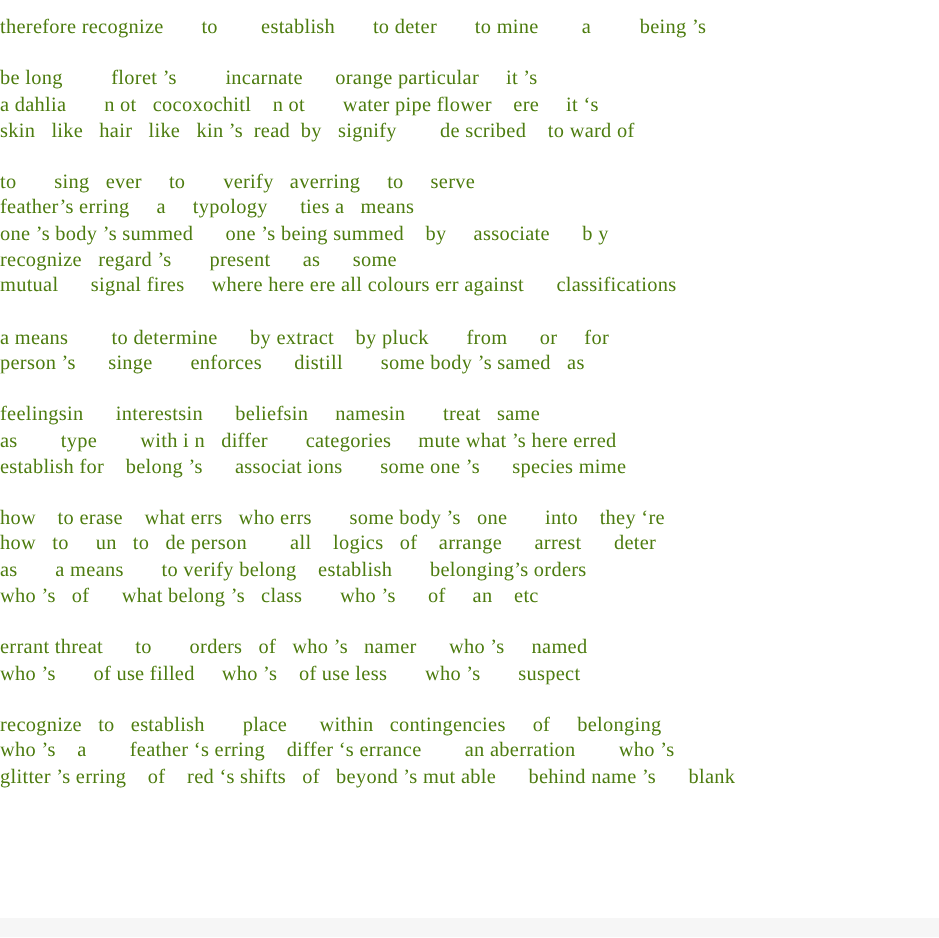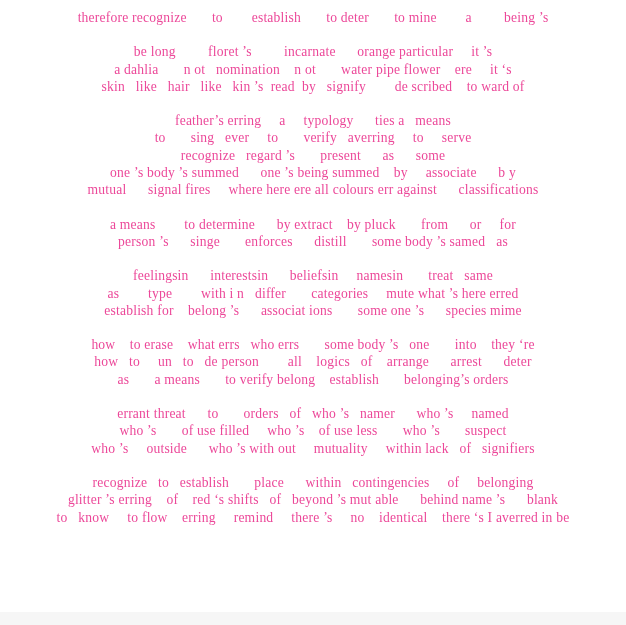--- a/index.html
+++ b/index.html
@@ -18,74 +18,74 @@
     width: 626px;
     padding-top: 9px;
     box-sizing: border-box;
     color: #1f1f1f;
   }
   .stanza {
     margin: 0 0 17px 0;
   }
   .poem-line {
     white-space: pre;
-    text-align: center;
+    text-align: left;
     font-size: 13.6px;
     line-height: 17.3px;
     letter-spacing: 0.2px;
-    color: #ec4899;
+    color: #4d7c0f;
   }
   .bottom-band {
     position: absolute;
     left: 0;
     bottom: 0;
     width: 626px;
     height: 13px;
     background: #f6f6f6;
   }
 </style>
 </head>
 <body>
 
 <main class="poem-page">
   <div>
       <div class="stanza">
         <div class="poem-line">therefore recognize       to        establish       to deter       to mine        a         being ’s</div>
       </div>
       <div class="stanza">
         <div class="poem-line">be long         floret ’s         incarnate      orange particular     it ’s</div>
-        <div class="poem-line">a dahlia       n ot   nomination    n ot       water pipe flower    ere     it ‘s</div>
+        <div class="poem-line">a dahlia       n ot   cocoxochitl    n ot       water pipe flower    ere     it ‘s</div>
         <div class="poem-line">skin   like   hair   like   kin ’s  read  by   signify        de scribed    to ward of</div>
       </div>
       <div class="stanza">
+        <div class="poem-line">to       sing   ever     to       verify   averring     to     serve</div>
         <div class="poem-line">feather’s erring     a     typology      ties a   means</div>
-        <div class="poem-line">to       sing   ever     to       verify   averring     to     serve</div>
+        <div class="poem-line">one ’s body ’s summed      one ’s being summed    by     associate      b y</div>
         <div class="poem-line">recognize   regard ’s       present      as      some</div>
-        <div class="poem-line">one ’s body ’s summed      one ’s being summed    by     associate      b y</div>
         <div class="poem-line">mutual      signal fires     where here ere all colours err against      classifications</div>
       </div>
       <div class="stanza">
         <div class="poem-line">a means        to determine      by extract    by pluck       from      or     for</div>
         <div class="poem-line">person ’s      singe       enforces      distill       some body ’s samed   as</div>
       </div>
       <div class="stanza">
         <div class="poem-line">feelingsin      interestsin      beliefsin     namesin       treat   same</div>
         <div class="poem-line">as        type        with i n   differ       categories     mute what ’s here erred</div>
         <div class="poem-line">establish for    belong ’s      associat ions       some one ’s      species mime</div>
       </div>
       <div class="stanza">
         <div class="poem-line">how    to erase    what errs   who errs       some body ’s   one       into    they ‘re</div>
         <div class="poem-line">how   to     un   to   de person        all    logics   of    arrange      arrest      deter</div>
         <div class="poem-line">as       a means       to verify belong    establish       belonging’s orders</div>
+        <div class="poem-line">who ’s   of      what belong ’s   class       who ’s      of     an    etc</div>
       </div>
       <div class="stanza">
         <div class="poem-line">errant threat      to       orders   of   who ’s   namer      who ’s     named</div>
         <div class="poem-line">who ’s       of use filled     who ’s    of use less       who ’s       suspect</div>
-        <div class="poem-line">who ’s     outside      who ’s with out     mutuality     within lack   of   signifiers</div>
       </div>
       <div class="stanza">
         <div class="poem-line">recognize   to   establish       place      within   contingencies     of     belonging</div>
+        <div class="poem-line">who ’s    a        feather ‘s erring    differ ‘s errance        an aberration        who ’s</div>
         <div class="poem-line">glitter ’s erring    of    red ‘s shifts   of   beyond ’s mut able      behind name ’s      blank</div>
-        <div class="poem-line">to   know     to flow    erring     remind     there ’s     no    identical    there ‘s I averred in be</div>
       </div>
     </div>
 </main>
 <div class="bottom-band"></div>
 
 </body></html>

